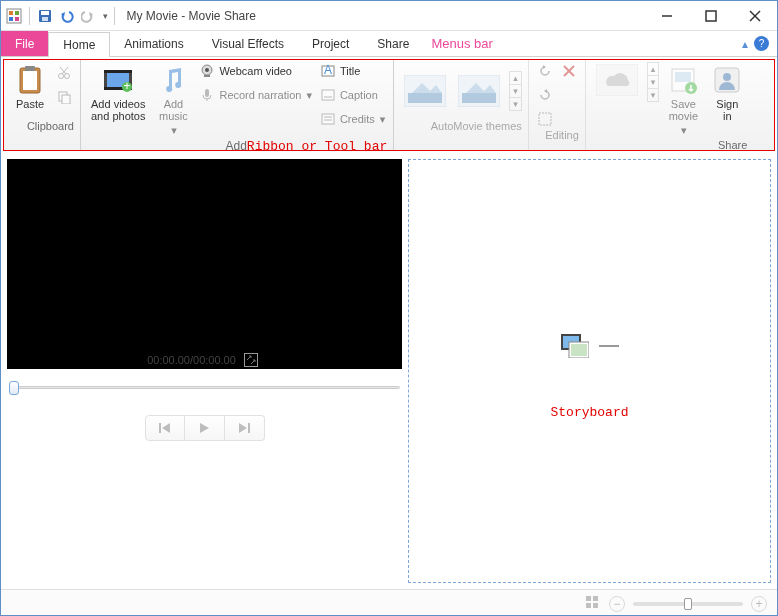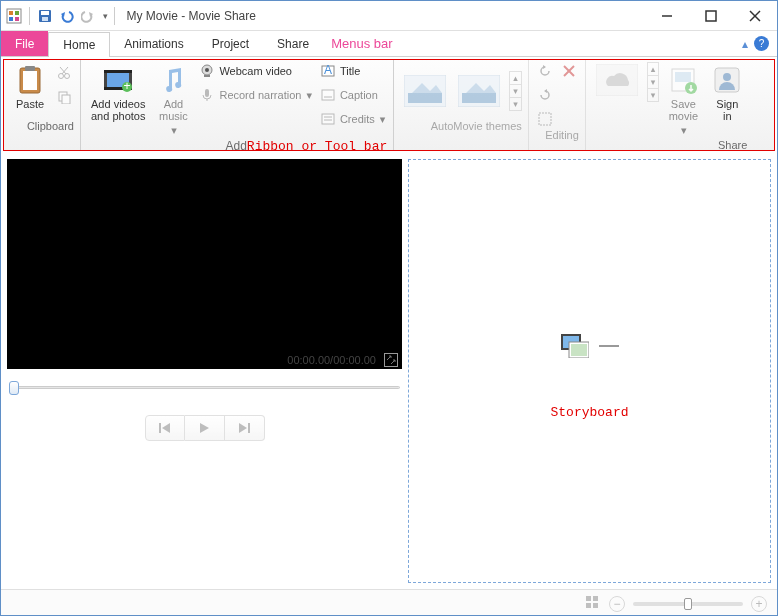--- a/index.html
+++ b/index.html
@@ -38,21 +38,21 @@
   .smallbtn span { font-size:11px; color:#333; white-space:nowrap; }
   .dd { font-size:9px; color:#666; margin-left:1px; }
 
   .ann-ribbon { color:#e20000; font-family:"Courier New",monospace; font-size:13px; }
 
   
   .content { display:flex; padding:6px; gap:6px; height: calc(100% - 30px - 26px - 94px - 28px); }
   .preview-pane { flex: 0 0 395px; display:flex; flex-direction:column; }
   .video { background:#000; width:100%; height:210px; }
   .ann-preview { color:#e20000; font-family:"Courier New",monospace; font-size:13px; margin:4px 0 0 8px; }
-  .time-row { display:flex; align-items:center; justify-content:flex-end; gap:8px; margin-top:-16px; padding-right:4px;}
+  .time-row { display:flex; align-items:center; justify-content:center; gap:8px; margin-top:-16px; padding-right:4px;}
   .time { color:#444; font-size:11px; }
   .fs-icon { width:14px; height:14px; border:1px solid #999; display:flex; align-items:center; justify-content:center; }
   .seek { margin:14px 2px 0 2px; position:relative; height:12px; }
   .seek .track { position:absolute; left:8px; right:0; top:5px; height:3px; background:#e6e6e6; border:1px solid #ccc; border-radius:2px; }
   .seek .thumb { position:absolute; left:0; top:0; width:10px; height:14px; background:linear-gradient(#fff,#dfeaf6); border:1px solid #7da7d9; border-radius:3px; }
   .controls { display:flex; justify-content:center; gap:0; margin-top:22px; }
   .ctrl { width:40px; height:26px; border:1px solid #c9c9c9; background:linear-gradient(#fff,#f0f0f0); display:flex; align-items:center; justify-content:center; }
   .ctrl:first-child { border-radius:4px 0 0 4px; }
   .ctrl:last-child { border-radius:0 4px 4px 0; }
   .ctrl:not(:first-child){ border-left:none; }
@@ -124,20 +124,21 @@
           <line x1="11" y1="1" x2="1" y2="11" stroke-width="1.5"></line>
         </svg>
       </div>
   </div>
 </div>
 
 <div class="menubar">
   <div class="menu-item file">File</div>
   <div class="menu-item active">Home</div>
   <div class="menu-item">Animations</div>
+  <div class="menu-item">Visual Effects</div>
   <div class="menu-item">Project</div>
   <div class="menu-item">Share</div>
   <div class="ann-menu">Menus bar</div>
   <div class="help">
     <span style="color:#5a8fd6;">▴</span>
     <span style="width:15px;height:15px;border-radius:50%;background:#3a7bd5;color:#fff;display:flex;align-items:center;justify-content:center;font-size:10px;">?</span>
   </div>
 </div>
 
 <div class="ribbon-wrap">

